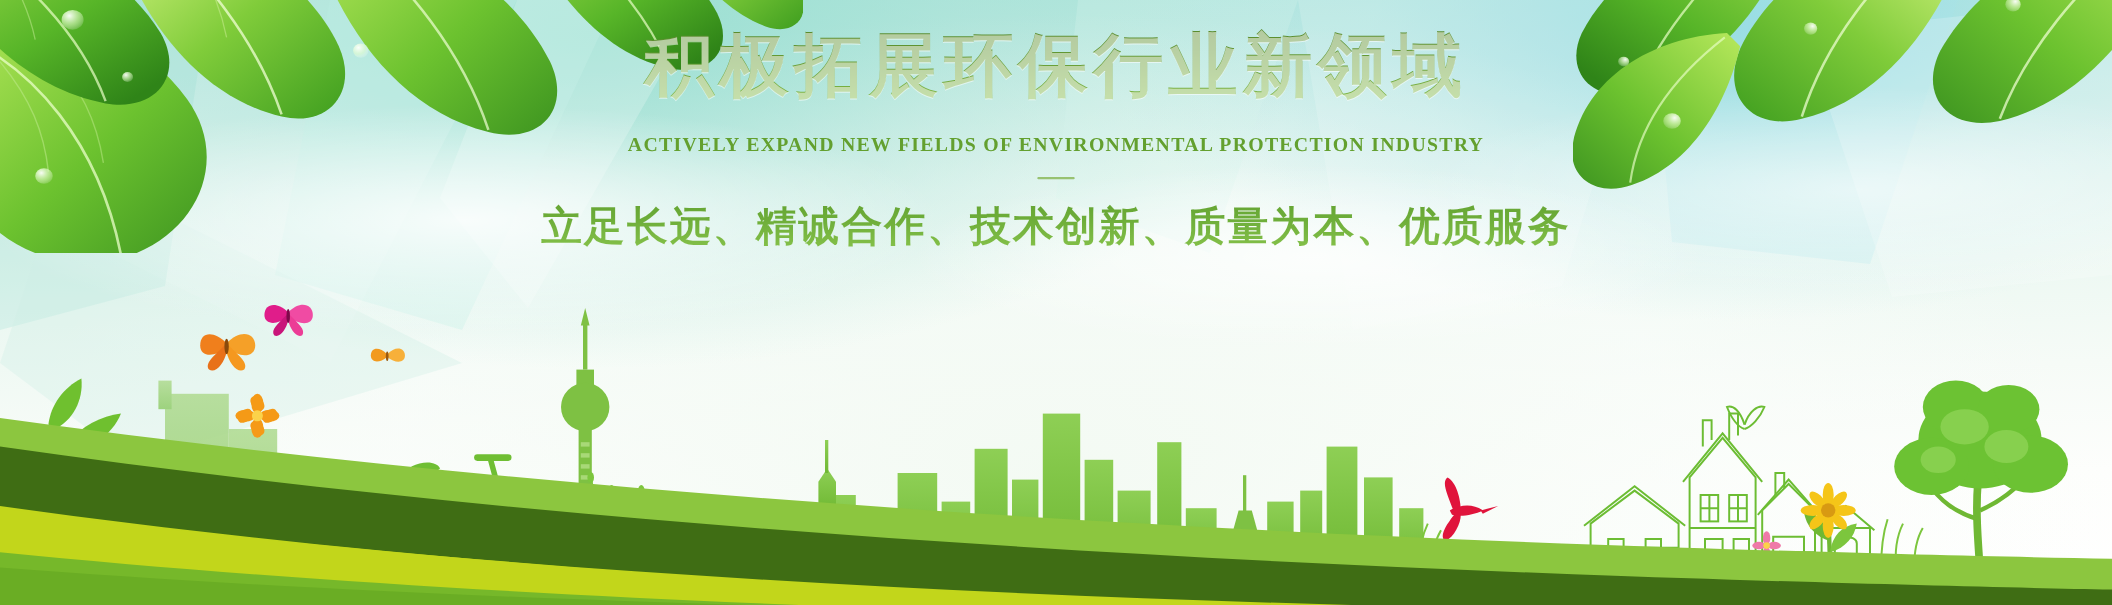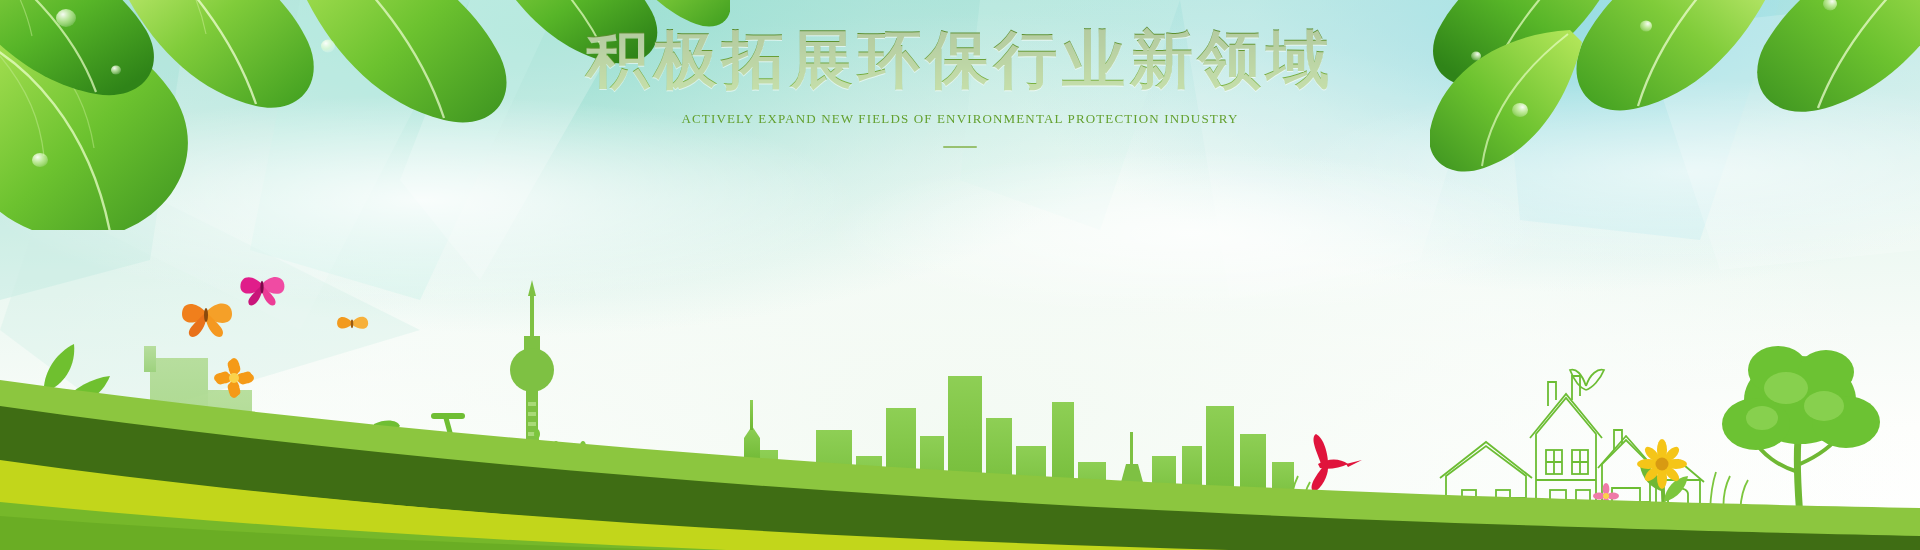--- a/index.html
+++ b/index.html
@@ -41,23 +41,23 @@
     font-family:"DejaVu Serif","Liberation Serif",serif;
     font-size:63px;line-height:1;font-weight:700;letter-spacing:5px;
     color:#5f9331;
     background:linear-gradient(180deg,#4e7d27 0%,#5f9331 46%,#7fb844 100%);
     -webkit-background-clip:text;background-clip:text;
     -webkit-text-fill-color:transparent;
     text-shadow:0 1px 0 rgba(255,255,255,.55);
   }
 
   .subhead{
-    margin:0;padding-top:20px;
+    margin:10px;padding-top:20px;
     font-family:"Liberation Serif",serif;
-    font-size:13px;font-weight:400;letter-spacing:1.15px;
+    font-size:18px;font-weight:700;letter-spacing:1.15px;
     color:#63a02f;white-space:nowrap;
   }
 
   .divider{margin:19px auto 0;width:34px;height:2px;background:#8cb85a;opacity:.85;border-radius:2px;}
 
   .tagline{
     margin:0;padding-top:21px;
     font-family:"DejaVu Serif","Liberation Serif",serif;
     font-size:37px;line-height:1.18;font-weight:700;letter-spacing:2px;
     color:#66a533;
@@ -445,15 +445,16 @@
     <path d="M0,150 C400,206 880,236 1380,248 L1920,252 L1920,240 L0,240 Z" fill="#c2d61b"></path>
     <path d="M0,152 C400,206 880,234 1400,244 C1640,248 1820,250 1920,250 L1920,240 L1920,240 L0,240 Z" fill="#c2d61b"></path>
     <path d="M0,192 C400,232 900,252 1480,258 L1920,260 L1920,240 L0,240 Z" fill="#76b82a"></path>
     <path d="M0,206 C420,238 960,254 1920,256 L1920,240 L0,240 Z" fill="#6aad24"></path>
   </svg>
 
   <div class="copy">
     <h1 class="headline">积极拓展环保行业新领域</h1>
     <p class="subhead">ACTIVELY EXPAND NEW FIELDS OF ENVIRONMENTAL PROTECTION INDUSTRY</p>
     <div class="divider"></div>
+    <p class="tagline">立足长远、精诚合作、技术创新、质量为本、优质服务</p>
   </div>
 
 </div>
 
 </body></html>

